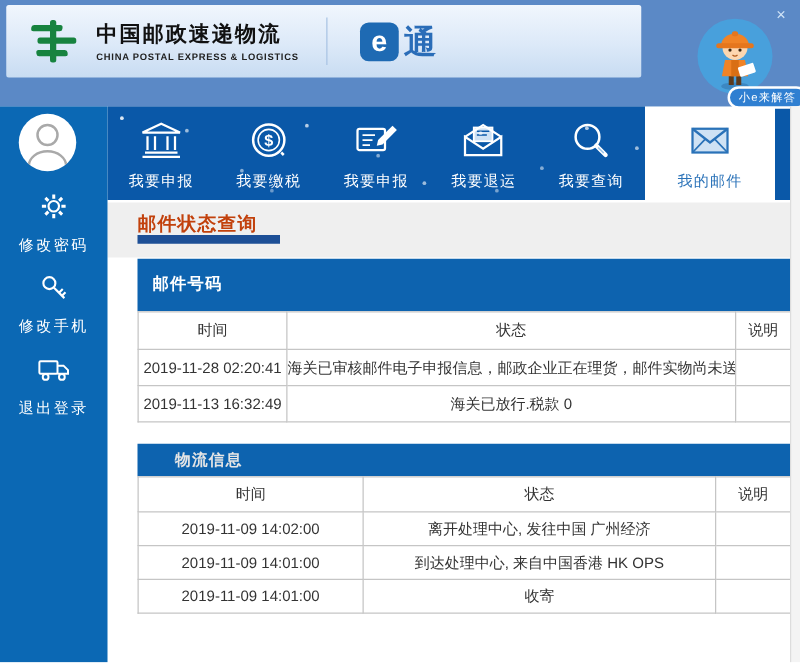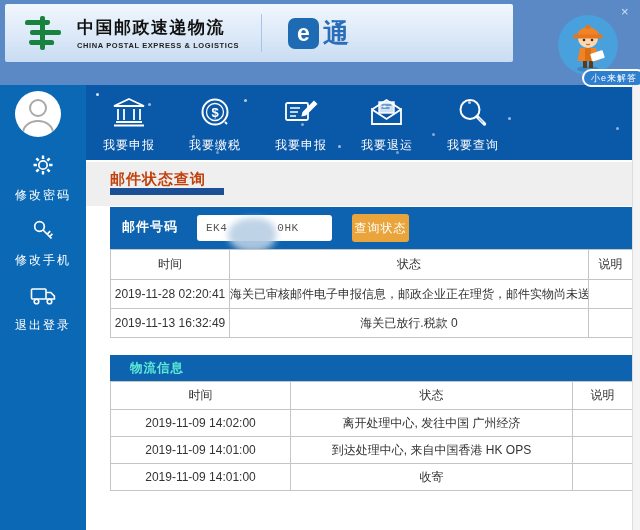--- a/index.html
+++ b/index.html
@@ -63,22 +63,22 @@
     color:#fff; font-size:12px; letter-spacing:1px; cursor:pointer; font-family:inherit; }
   .tbl { position:absolute; left:24px; border-collapse:collapse; table-layout:fixed; width:522px; background:#fff; }
   .tbl th, .tbl td { border:1px solid #c5c5c5; font-size:12px; color:#333; text-align:center; font-weight:normal;
     overflow:hidden; white-space:nowrap; }
   .tbl { border:1px solid #7f7f7f; }
   .tbl th { height:30px; }
   .tbl td { height:29px; }
   .tbl1 { top:89px; }
   .tbl2 { top:221px; }
   .tbl2 th { height:28px; } .tbl2 td { height:27px; }
-  .log-header { position:absolute; left:24px; top:195px; width:522px; height:26px; background:#0d63af; color:#5eead4;
-    font-size:12.5px; font-weight:bold; line-height:26px; padding-left:20px; letter-spacing:1px; }
+  .log-header { position:absolute; left:24px; top:195px; width:522px; height:26px; background:#0d63af; color:#e5e5e5;
+    font-size:12.5px; font-weight:bold; line-height:26px; padding-left:30px; letter-spacing:1px; }
 
   
   .scroll-strip { position:absolute; left:632px; top:85px; width:8px; height:445px; background:#f4f4f4; border-left:1px solid #ddd; z-index:5; }
 </style>
 </head>
 <body>
 
 <div class="page">
 
   <div class="topbar">
@@ -176,20 +176,30 @@
       <span class="nicon">
         <svg width="38" height="34" viewBox="0 0 38 34" fill="none" stroke="#fff">
           <circle cx="16" cy="13.5" r="9.5" stroke-width="2"></circle>
           <path d="M23 20.5 L30.5 28" stroke-width="3.4" stroke-linecap="round"></path>
           <path d="M24.5 22 l4.5 4.5" stroke="#9cc3e8" stroke-width="1.2"></path>
         </svg>
       </span>
       <span class="nlabel">我要查询</span>
     </div>
 
+    <div class="nav-item active">
+      <span class="nicon">
+        <svg width="40" height="34" viewBox="0 0 40 34" fill="none" stroke="#2a72b8">
+          <rect x="6" y="7" width="28" height="19" fill="#cfe2f4" stroke-width="1.8"></rect>
+          <path d="M6 7 L20 18 L34 7" stroke-width="1.8"></path>
+          <path d="M6 26 L16 15.5 M34 26 L24 15.5" stroke-width="1.4"></path>
+        </svg>
+      </span>
+      <span class="nlabel">我的邮件</span>
+    </div>
   </div>
 
   <div class="sidebar">
     <div class="avatar">
       <svg width="46" height="46" viewBox="0 0 46 46">
         <circle cx="23" cy="17" r="8" fill="none" stroke="#a9a9a9" stroke-width="2"></circle>
         <path d="M8 42 a15 12 0 0 1 30 0" fill="none" stroke="#a9a9a9" stroke-width="2"></path>
       </svg>
     </div>
 
@@ -230,26 +240,20 @@
     </div>
   </div>
 
   <div class="main">
     <div class="gray-band"></div>
     <div class="page-title">邮件状态查询</div>
     <div class="title-underline"></div>
 
     <div class="query-panel">
       <span class="q-label">邮件号码</span>
-      <div class="q-input">
-        <span>EK4</span>
-        <span class="blur-blob"></span>
-        <span>0HK</span>
-      </div>
-      <button class="q-btn">查询状态</button>
     </div>
 
     <table class="tbl tbl1">
       <colgroup>
           <col style="width:119px">
           <col style="width:359px">
           <col style="width:44px">
         </colgroup>
       <tbody>
           <tr>

